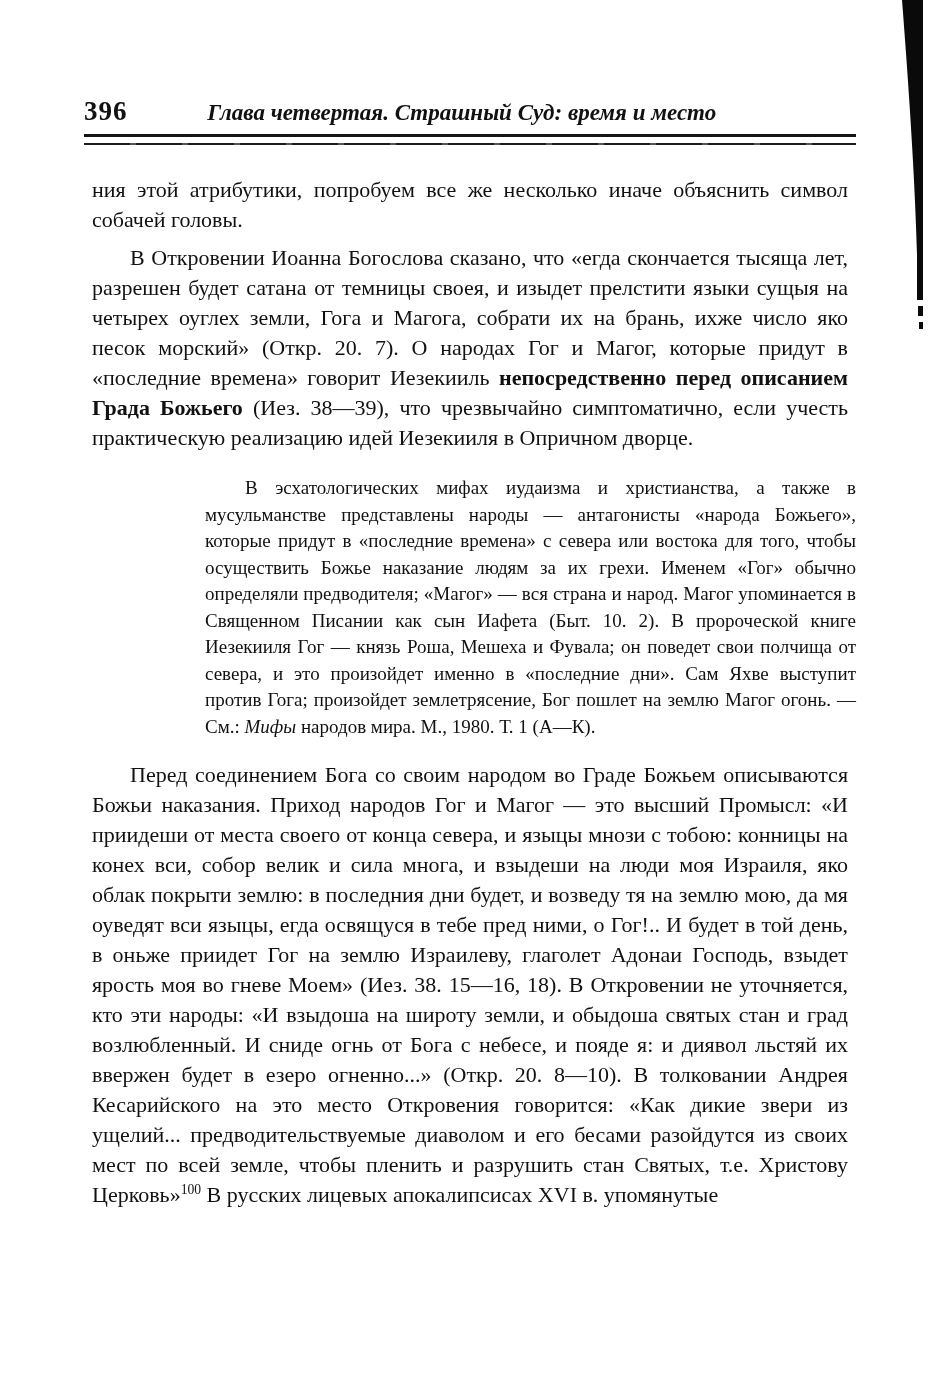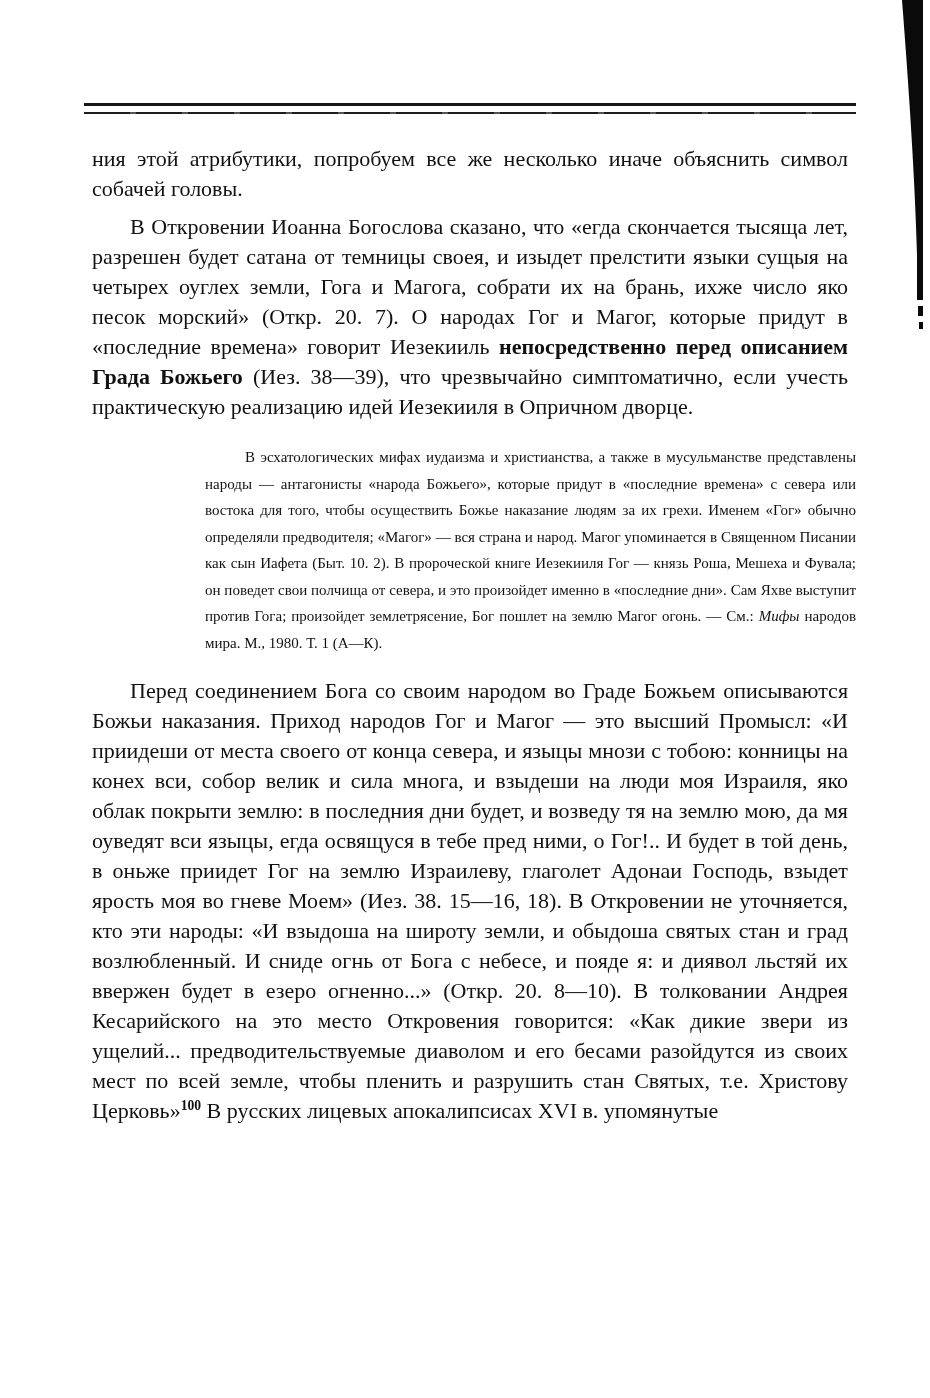--- a/index.html
+++ b/index.html
@@ -60,27 +60,26 @@
     line-height: 30px;
     text-align: justify;
     text-justify: inter-word;
   }
   .para { margin: 8px; }
   .para.indented { text-indent: 38px; }
   .para sup {
     font-size: 0.62em;
     line-height: 0;
     vertical-align: super;
-    font-weight: bold;
   }
   
   .blockquote {
     margin: 22px 0 20px 121px;
     width: 651px;
-    font-size: 15px;
+    font-size: 19px;
     line-height: 26.5px;
     text-align: justify;
     text-indent: 40px;
   }
   
   .scan-corner {
     position: absolute;
     top: 0;
     right: 2px;
     width: 26px;
@@ -94,20 +93,24 @@
 <div class="page">
 
   <svg class="scan-corner" viewBox="0 0 26 360" xmlns="http://www.w3.org/2000/svg" aria-hidden="true">
     <path d="M0,0 C7,90 13,180 15,255 L15,300 L21,300 L21,0 Z" fill="#0a0a0a"></path>
     <rect x="16" y="306" width="5" height="10" fill="#0a0a0a"></rect>
     <rect x="17" y="322" width="4" height="7" fill="#0a0a0a"></rect>
   </svg>
 
   <div class="text-column">
 
+    <div class="running-header">
+      <span class="page-number">396</span>
+      <span class="running-title">Глава четвертая. Страшный Суд: время и место</span>
+    </div>
     <div class="header-rule-thick"></div>
     <div class="header-rule-thin"></div>
 
     <div class="body-text">
 
       <p class="para"><span>ния этой атрибутики, попробуем все же несколько иначе объяснить символ собачей головы.</span></p>
 
       <p class="para indented"><span>В Откровении Иоанна Богослова сказано, что «егда скончается тысяща лет, разрешен будет сатана от темницы своея, и изыдет прелстити языки сущыя на четырех оуглех земли, Гога и Магога, собрати их на брань, ихже число яко песок морский» (Откр. 20. 7). О народах Гог и Магог, которые придут в «последние времена» говорит Иезекииль </span><span style="font-weight: bold;">непосредственно перед описанием Града Божьего</span><span> (Иез. 38—39), что чрезвычайно симптоматично, если учесть практическую реализацию идей Иезекииля в Опричном дворце.</span></p>
 
       <div class="blockquote"><span>В эсхатологических мифах иудаизма и христианства, а также в мусульманстве представлены народы — антагонисты «народа Божьего», которые придут в «последние времена» с севера или востока для того, чтобы осуществить Божье наказание людям за их грехи. Именем «Гог» обычно определяли предводителя; «Магог» — вся страна и народ. Магог упоминается в Священном Писании как сын Иафета (Быт. 10. 2). В пророческой книге Иезекииля Гог — князь Роша, Мешеха и Фувала; он поведет свои полчища от севера, и это произойдет именно в «последние дни». Сам Яхве выступит против Гога; произойдет землетрясение, Бог пошлет на землю Магог огонь. — См.: </span><span style="font-style: italic;">Мифы</span><span> народов мира. М., 1980. Т. 1 (А—К).</span></div>

